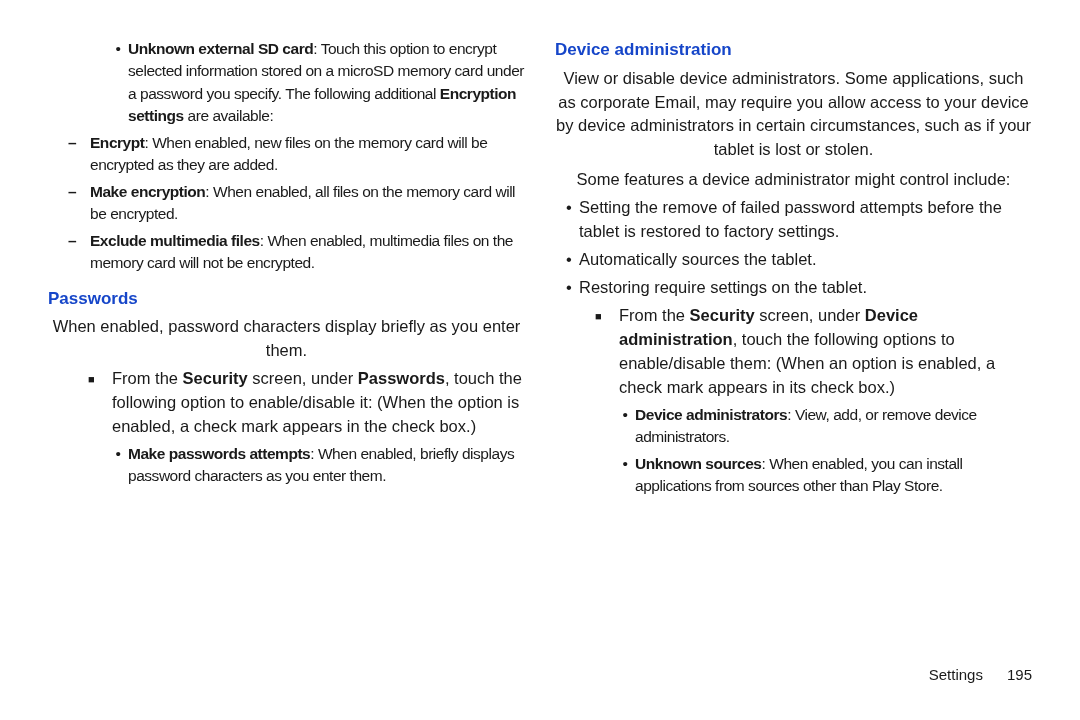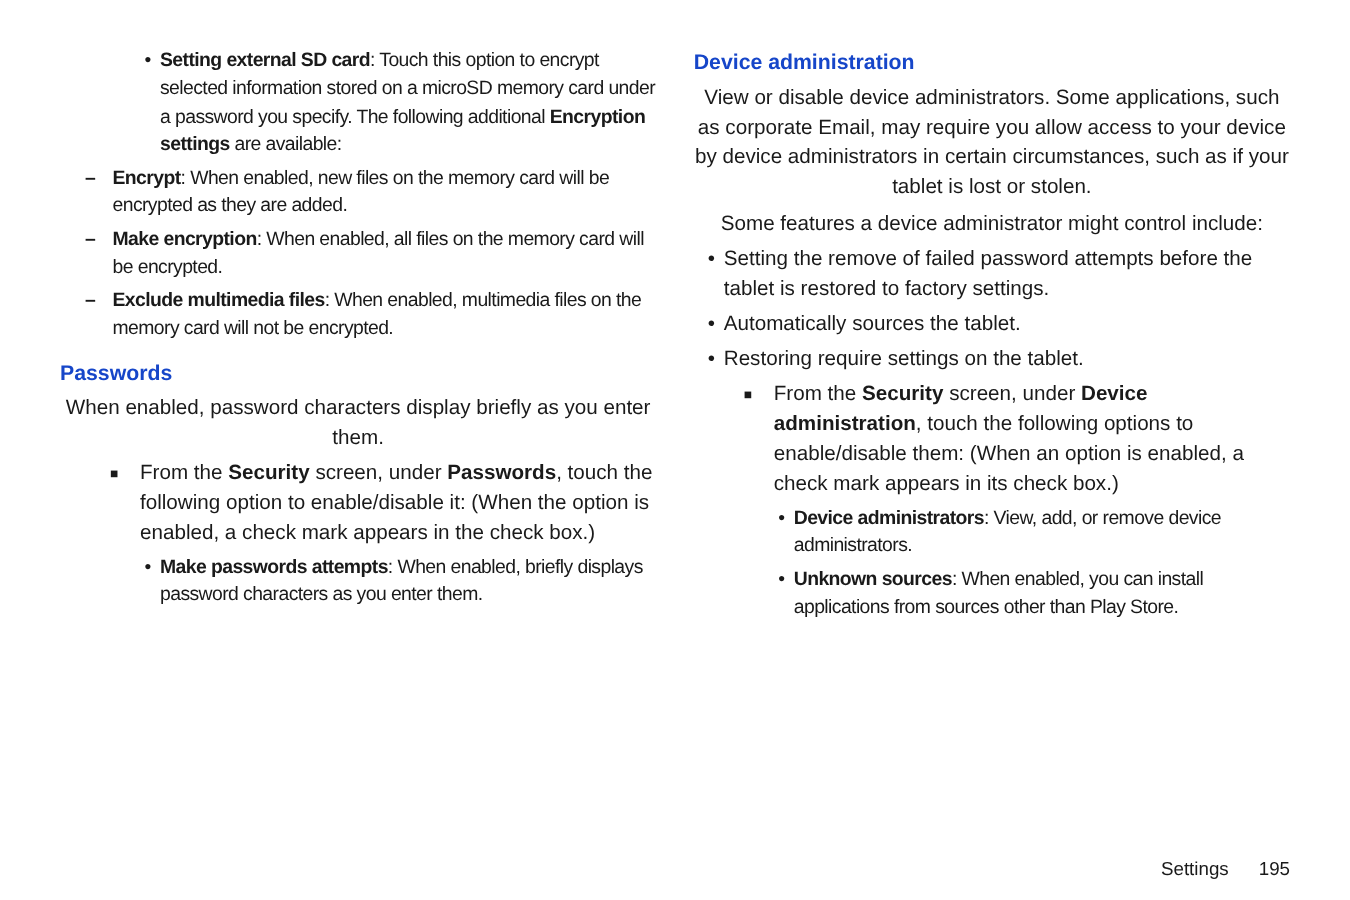--- a/index.html
+++ b/index.html
@@ -58,39 +58,39 @@
     flex-shrink: 0;
     font-size: 11px;
     line-height: 24px;
   }
   .bullet-body { flex: 1; }
   .indent-1 { padding-left: 60px; }
   .indent-sub { padding-left: 20px; }
   .small { font-size: 15.5px; }
   .footer {
     position: absolute;
-    bottom: 16px;
+    bottom: 37px;
     right: 48px;
     font-size: 15px;
   }
   .footer-label { margin-right: 24px; }
   b { font-weight: 700; }
 </style>
 </head>
 <body>
 
 <div class="page">
   <div class="cols">
 
     <div class="col">
 
       <div class="bullet-row small narrow indent-1">
         <div class="bullet-dot">•</div>
         <div class="bullet-body">
-          <b>Setting external SD card</b><span>:   Touch this option to encrypt selected information stored on a microSD memory card under a password you specify. The following additional </span><b>Encryption settings</b><span> are available:</span>
+          <b>Unknown external SD card</b><span>:   Touch this option to encrypt selected information stored on a microSD memory card under a password you specify. The following additional </span><b>Encryption settings</b><span> are available:</span>
         </div>
       </div>
 
       <div class="indent-1 indent-sub">
         <div class="bullet-row small narrow">
           <div class="bullet-dash">–</div>
           <div class="bullet-body"><b>Encrypt</b><span>: When enabled, new files on the memory card will be encrypted as they are added.</span></div>
         </div>
         <div class="bullet-row small narrow">
           <div class="bullet-dash">–</div>

